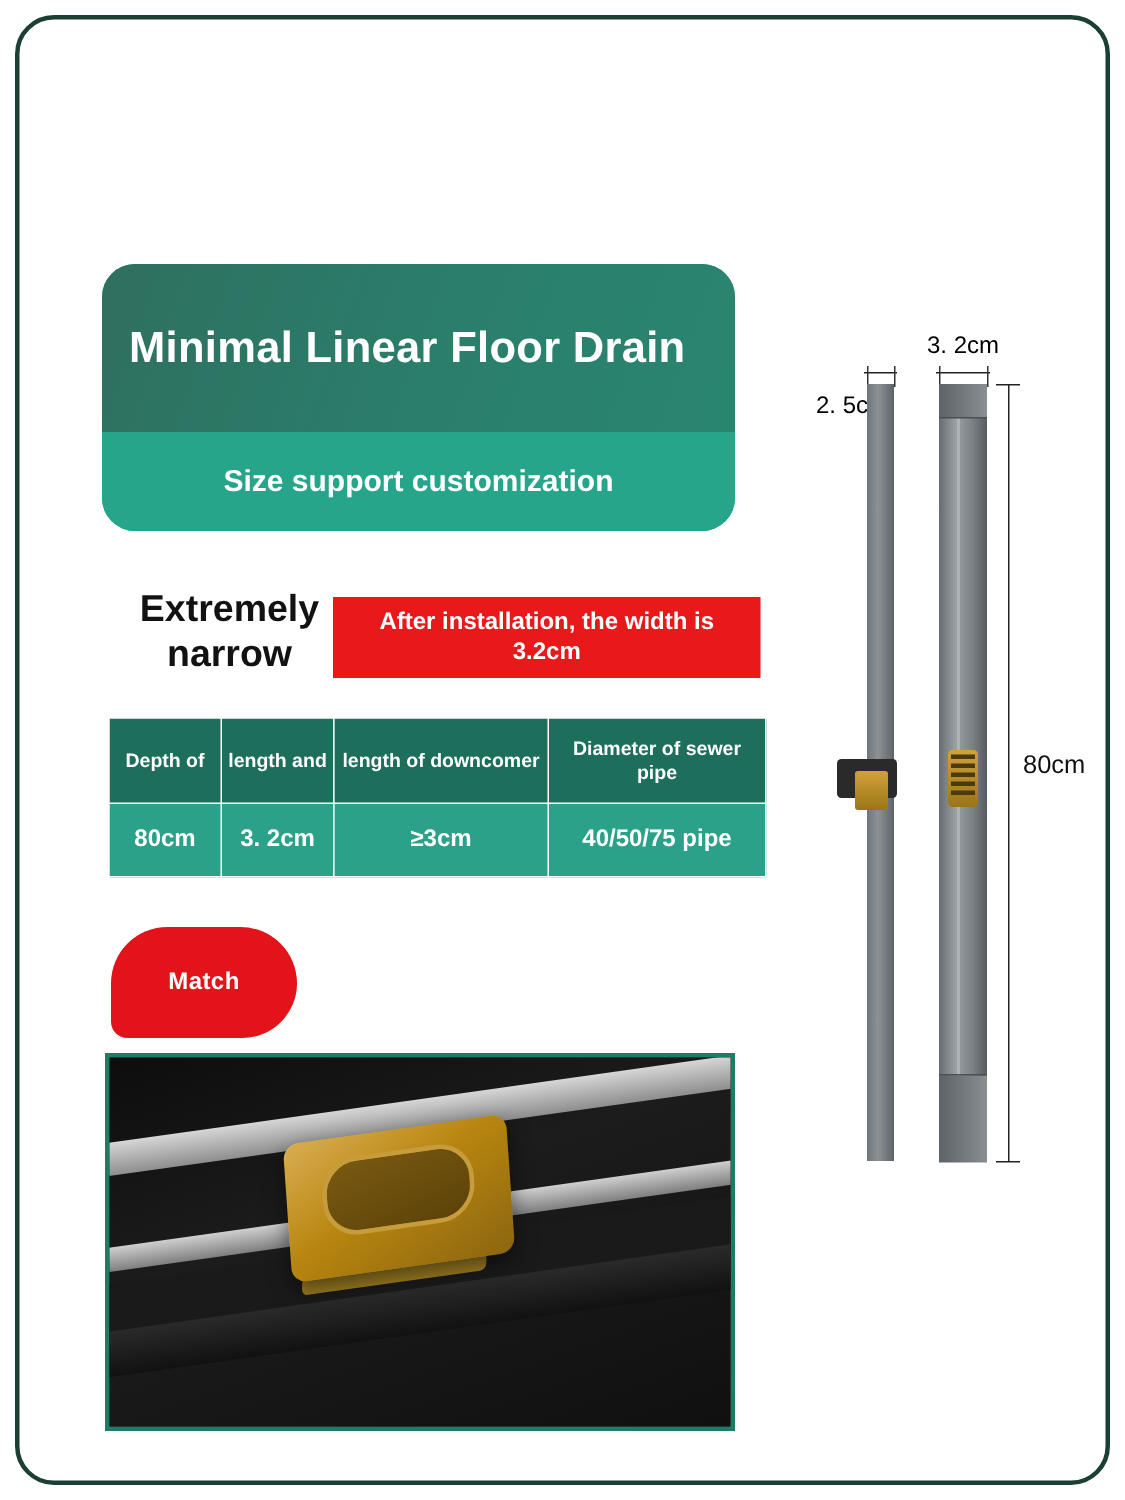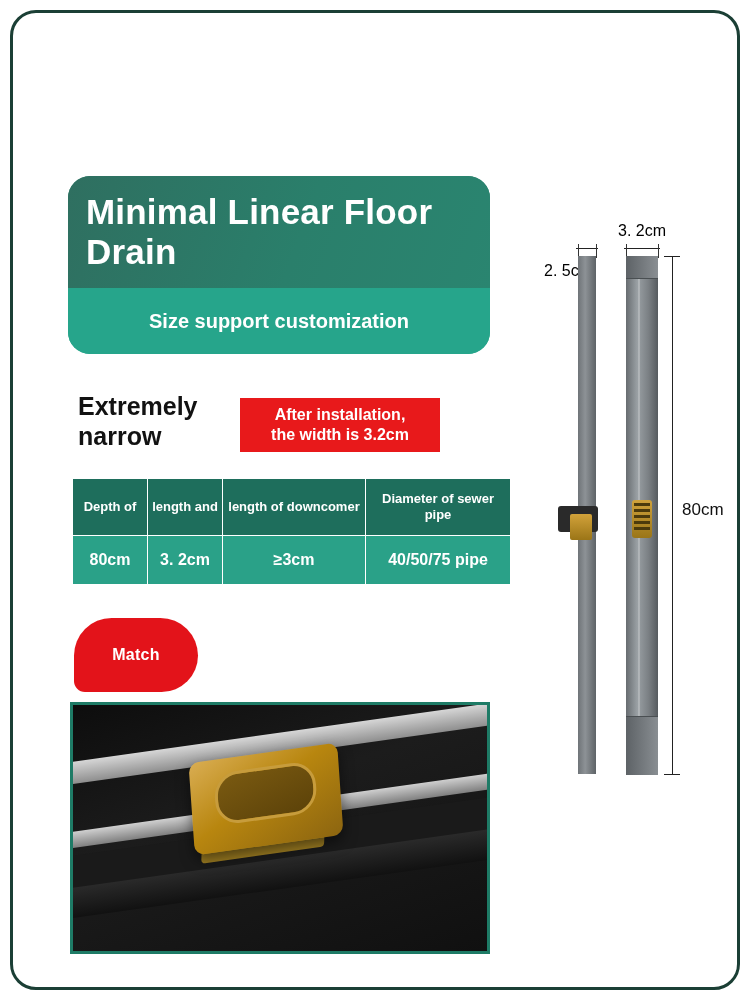--- a/index.html
+++ b/index.html
@@ -68,21 +68,21 @@
     background: linear-gradient(180deg, #2b7f6c 0%, #26a58b 100%);
   }
   .banner-top {
     height: 112px;
     background: linear-gradient(110deg, #2f6f60 0%, #2a7f6b 55%, #2a8570 100%);
     display: flex;
     align-items: center;
   }
   .banner-title {
     color: #ffffff;
-    font-size: 35px;
+    font-size: 29px;
     font-weight: bold;
     margin-left: 18px;
     letter-spacing: 0.2px;
   }
   .banner-bottom {
     height: 66px;
     background: #26a58b;
     display: flex;
     align-items: center;
     justify-content: center;
@@ -96,26 +96,27 @@
   
   .narrow-block {
     position: absolute;
     left: 78px;
     top: 392px;
     width: 150px;
     font-size: 25px;
     font-weight: bold;
     color: #121212;
     line-height: 1.18;
+    text-align: center;
   }
   .red-callout {
     position: absolute;
-    left: 240px;
+    left: 222px;
     top: 398px;
-    width: 200px;
+    width: 285px;
     height: 54px;
     background: #e8191b;
     display: flex;
     align-items: center;
     justify-content: center;
     padding: 0 26px;
     box-sizing: border-box;
   }
   .red-callout span {
     color: #ffffff;

